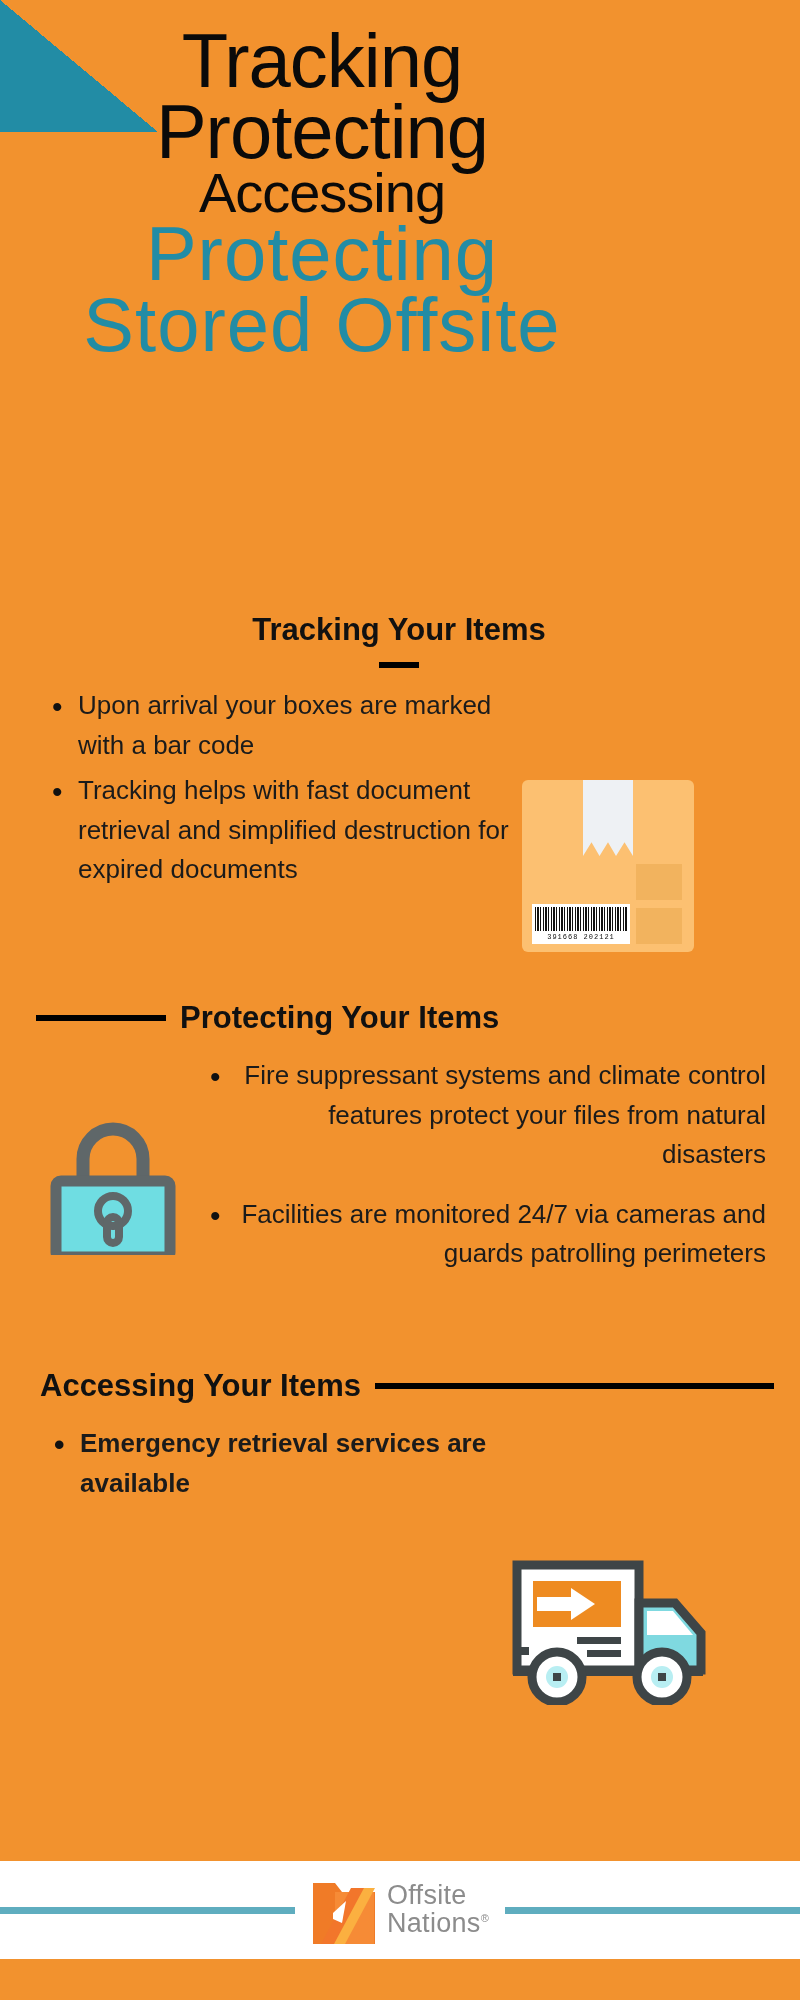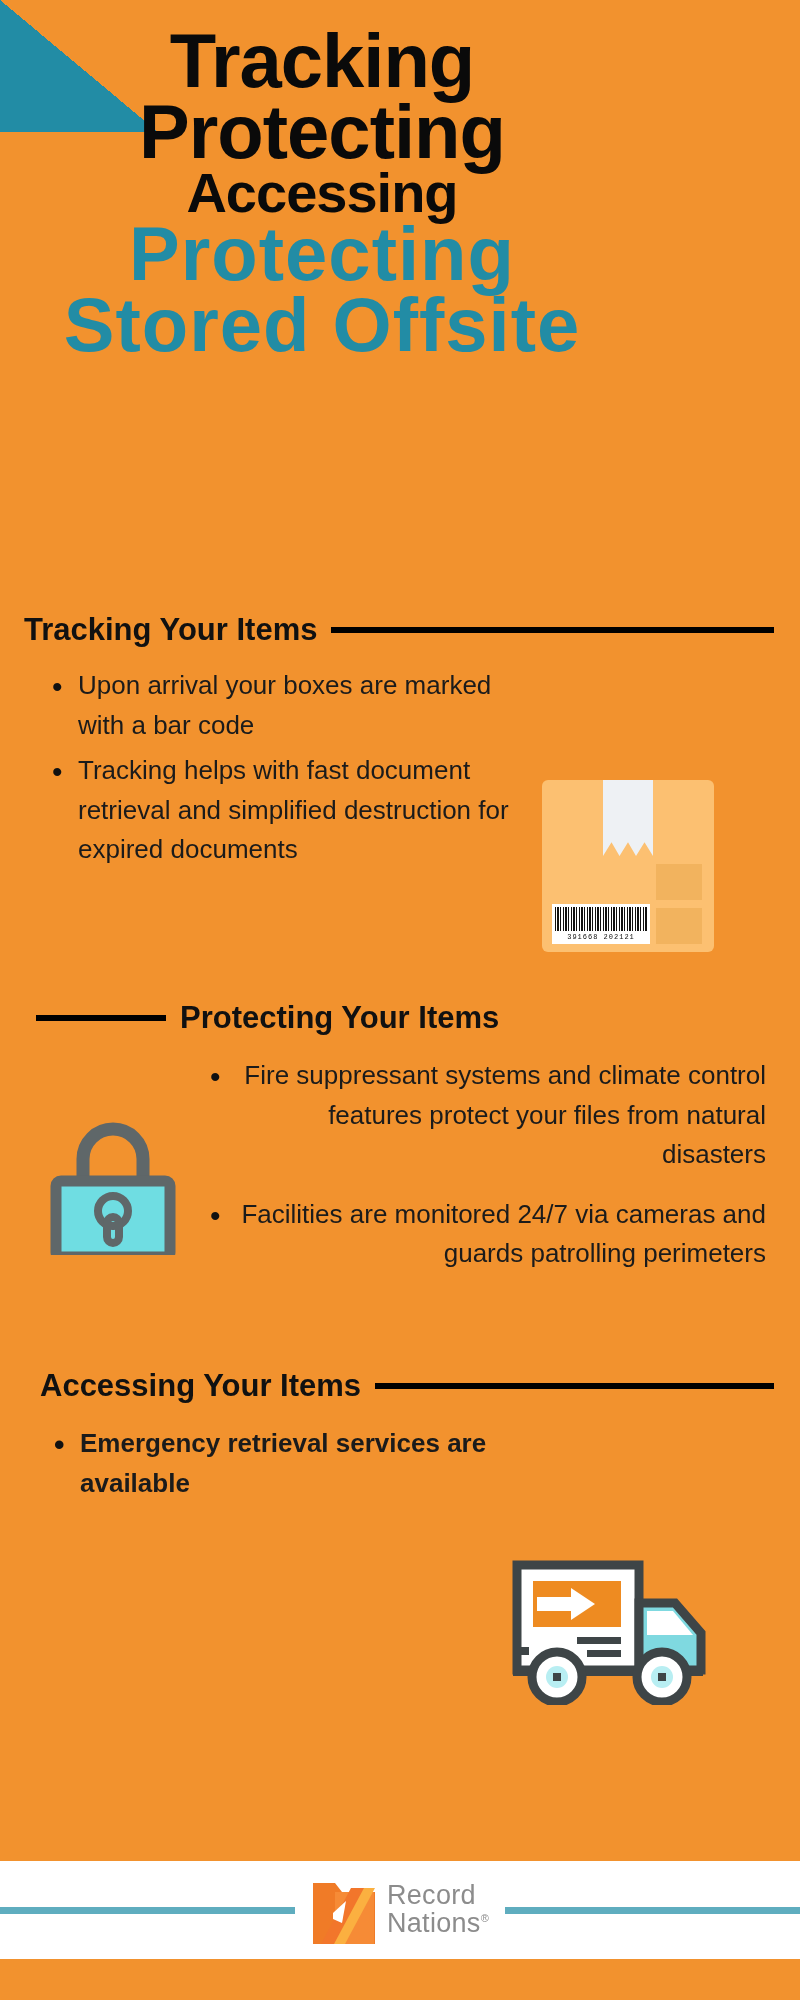--- a/index.html
+++ b/index.html
@@ -12,21 +12,21 @@
   }
   .corner-triangle{
     position:absolute; top:0; left:0; width:158px; height:132px;
     background:linear-gradient(to bottom left,#F2922E 50%,#228CA5 50%);
   }
   
   .title-block{
     position:absolute; top:26px; left:0; width:644px;
     text-align:center; line-height:0.93;
     font-family:"Liberation Sans Narrow","Liberation Sans",sans-serif;
-    font-weight:bold; letter-spacing:-1px;
+    font-weight:normal; letter-spacing:-1px;
   }
   .t-line{ display:block; white-space:nowrap; }
   .t-big{ font-size:76px; color:#0A0A0A; transform:scaleX(1.0); }
   .t-and{ font-size:46px; color:#228CA5; margin:6px 0 2px; display:block; }
   .t-teal{ font-size:76px; color:#228CA5; }
   .t-accessing{ font-size:56px; color:#0A0A0A; }
   .t-doc{ letter-spacing:1px; }
   
   .section{ position:absolute; width:800px; }
   .sec-head{
@@ -92,31 +92,31 @@
 
 <div class="title-block">
   <span class="t-line t-big">Tracking</span>
   <span class="t-line t-big">Protecting</span>
   <span class="t-line t-accessing">Accessing</span>
   <span class="t-line t-teal t-doc">Protecting</span>
   <span class="t-line t-teal t-doc">Stored Offsite</span>
 </div>
 
 <div class="section" style="top:612px;">
-  <div class="sec-head" style="padding:0 26px 0 24px;">
+  <div class="sec-head" style="padding:0 26px 0 24px;flex-direction:column;">
     <span>Tracking Your Items</span>
     <span class="rule"></span>
   </div>
   <ul class="bullets" style="margin:18px 0 0 48px; width:480px;">
     <li>Upon arrival your boxes are marked with a bar code</li>
     <li style="margin-top:6px;">Tracking helps with fast document retrieval and simplified destruction for expired documents</li>
   </ul>
 </div>
 
-<div class="box-icon" style="left:542px; top:780px;">
+<div class="box-icon" style="left:522px; top:780px;">
   <div class="box-body"></div>
   <div class="box-tape"></div>
   <div class="box-sq s1"></div>
   <div class="box-sq s2"></div>
   <div class="barcode">
     <div class="bars"></div>
     <div class="bnum">391668 202121</div>
   </div>
 </div>
 
@@ -174,18 +174,18 @@
   <span class="foot-rule"></span>
   <span class="logo-wrap">
     <svg width="66" height="74" viewBox="0 0 66 74" aria-hidden="true">
       <path d="M2 10 h22 l7 9 h33 v52 H2 z" fill="#F07B27"></path>
       <path d="M24 19 h39 v52 H24 z" fill="#F68B36"></path>
       <path d="M52 15 l12 0 -30 56 -13 0 z" fill="#FBB040"></path>
       <path d="M40 15 l13 0 -30 56 -13 0 z" fill="#F2762B"></path>
       <path d="M22 40 l13 -12 -4 22 -9 -4 z" fill="#FFFFFF"></path>
     </svg>
     <span class="logo-text">
-      <span style="display:block">Record</span>
+      <span style="display:block">Offsite</span>
       <span style="display:block"><span>Nations</span><sup>®</sup></span>
     </span>
   </span>
   <span class="foot-rule"></span>
 </div>
 
 </body></html>

